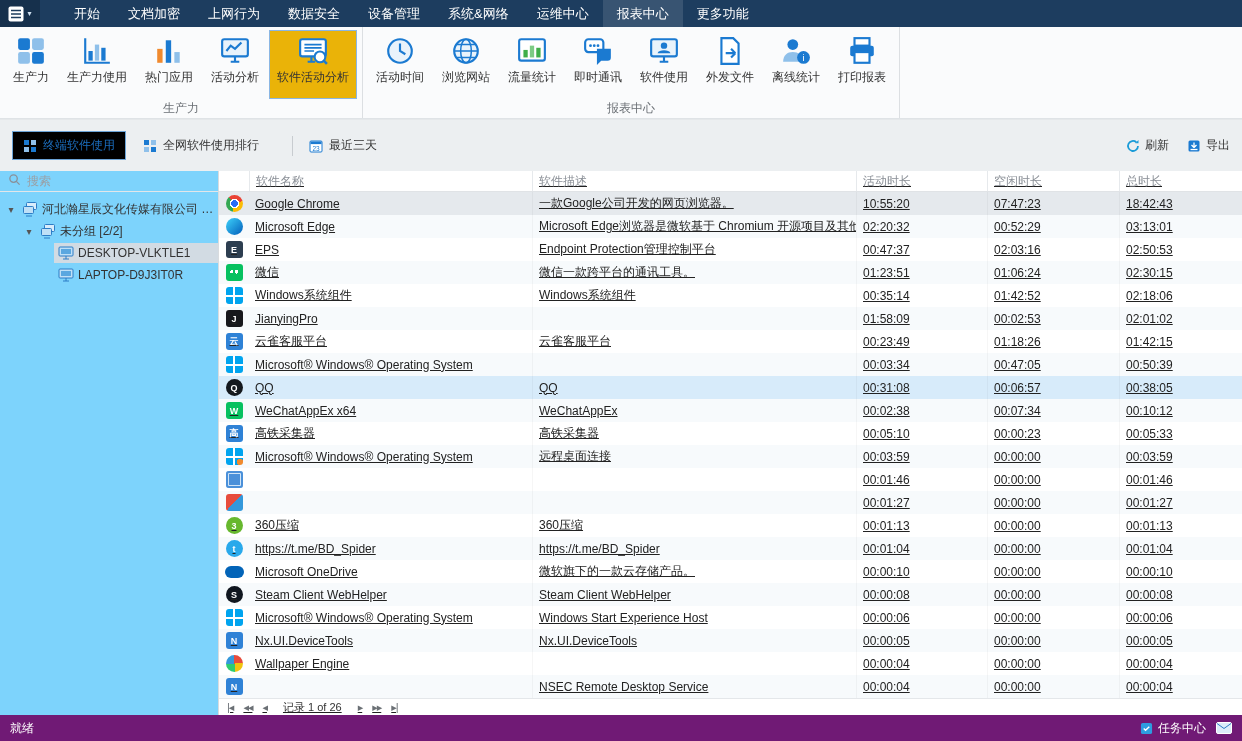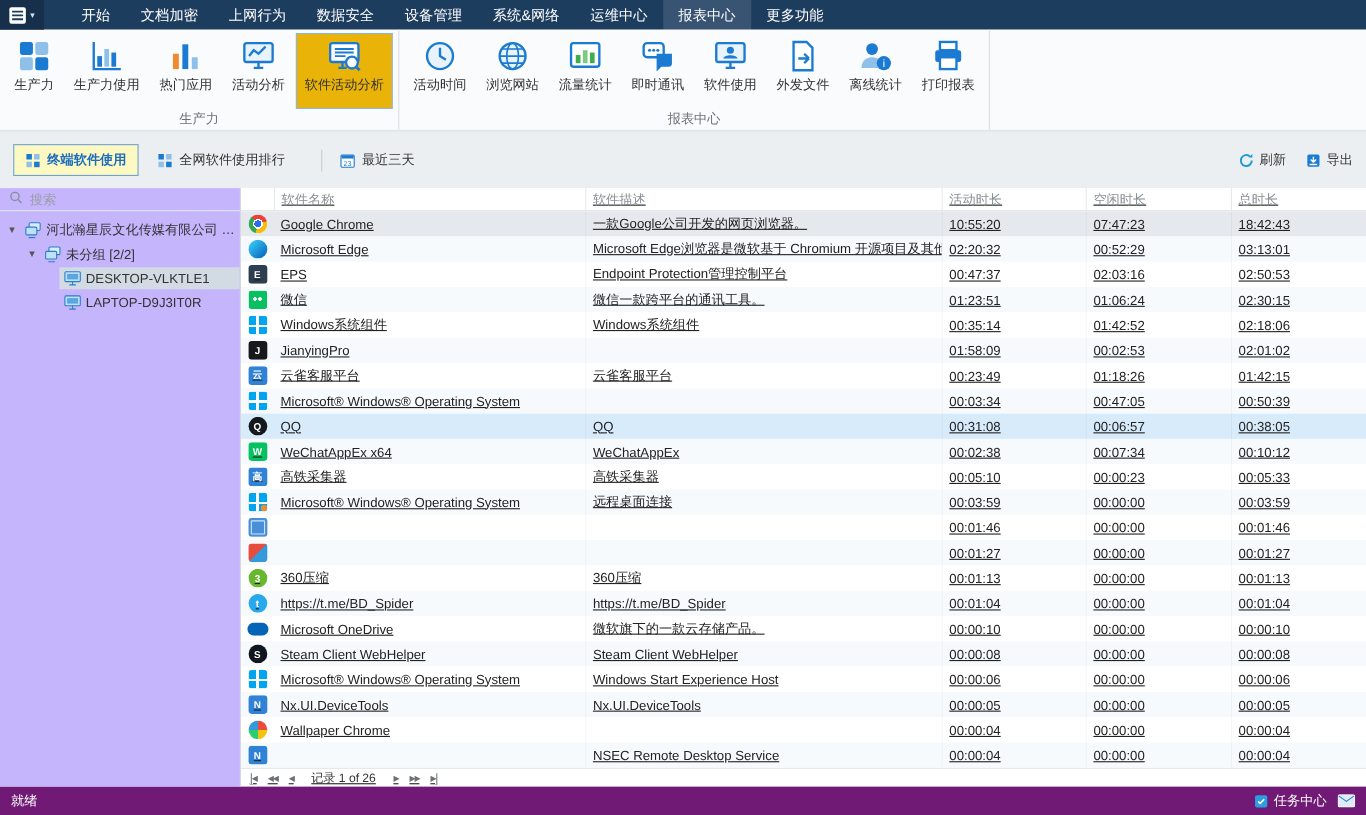--- a/index.html
+++ b/index.html
@@ -21,29 +21,29 @@
   .ribbon-items { display: flex; flex: 1; align-items: stretch; }
   .ribbon-item { display: flex; flex-direction: column; align-items: center; justify-content: flex-start; gap: 3px; padding: 5px 7px 2px 7px; margin: 1px; border: 1px solid transparent; cursor: pointer; }
   .ribbon-item.active { background: #eab308; border-color: #8ab6e3; }
   .ribbon-icon { width: 30px; height: 30px; }
   .ribbon-icon svg { width: 30px; height: 30px; display: block; }
   .ribbon-label { font-size: 12px; color: #333; white-space: nowrap; }
   .ribbon-group-label { height: 18px; text-align: center; font-size: 12px; color: #6b7075; }
   
   .toolbar { height: 52px; background: #eceff1; border-top: 1px solid #e5e8ea; display: flex; align-items: center; padding: 0 12px; }
   .tab { display: flex; align-items: center; gap: 6px; padding: 5px 10px; margin-right: 6px; border: 1px solid transparent; color: #333; cursor: pointer; white-space: nowrap; }
-  .tab.active { background: #fef9c3; border-color: #6ba3d6; color: #1b6dbd; font-weight: bold; }
+  .tab.active { background: #000000; border-color: #6ba3d6; color: #1b6dbd; }
   .tab-icon svg, .action-icon svg { width: 14px; height: 14px; display: block; }
   .tb-sep { width: 1px; height: 20px; background: #c8ccd0; margin: 0 16px; }
   .date-filter { display: flex; align-items: center; gap: 6px; color: #333; cursor: pointer; }
   .toolbar-actions { margin-left: auto; display: flex; align-items: center; gap: 18px; }
   .action { display: flex; align-items: center; gap: 5px; color: #333; cursor: pointer; }
   
   .main { height: 544px; display: flex; background: #fff; }
-  .sidebar { width: 219px; border-right: 1px solid #d8dbde; display: flex; flex-direction: column; background: #c4b5fd; }
+  .sidebar { width: 219px; border-right: 1px solid #d8dbde; display: flex; flex-direction: column; background: #7dd3fc; }
   .search-row { height: 21px; display: flex; align-items: center; gap: 6px; padding: 0 8px; border-bottom: 1px solid #e3e6e9; }
   .search-row svg { width: 13px; height: 13px; }
   .search-row input { border: none; outline: none; flex: 1; font-size: 12px; font-family: inherit; color: #333; background: transparent; }
   .search-row input::placeholder { color: #9aa0a6; }
   .tree { padding-top: 6px; flex: 1; overflow: hidden; }
   .tree-row { height: 22px; display: flex; align-items: center; cursor: pointer; white-space: nowrap; }
   .expander { width: 14px; font-size: 10px; color: #555; text-align: center; flex: none; }
   .tree-node { display: flex; align-items: center; gap: 4px; padding: 2px 4px; flex: 1; overflow: hidden; }
   .tree-node.selected { background: #d2dbe3; }
   .tree-icon svg { width: 16px; height: 16px; display: block; }
@@ -602,21 +602,21 @@
           <div class="cell c-name">Nx.UI.DeviceTools</div>
           <div class="cell c-desc">Nx.UI.DeviceTools</div>
           <div class="cell c-act">00:00:05</div>
           <div class="cell c-idle">00:00:00</div>
           <div class="cell c-tot">00:00:05</div>
         </div>
         <div class="trow">
           <div class="cell c-icon">
             <span class="ai" data-icon="wallpaper"></span>
           </div>
-          <div class="cell c-name">Wallpaper Chrome</div>
+          <div class="cell c-name">Wallpaper Engine</div>
           <div class="cell c-desc"></div>
           <div class="cell c-act">00:00:04</div>
           <div class="cell c-idle">00:00:00</div>
           <div class="cell c-tot">00:00:04</div>
         </div>
         <div class="trow alt">
           <div class="cell c-icon">
             <span class="ai" data-icon="nsec">N</span>
           </div>
           <div class="cell c-name"></div>

